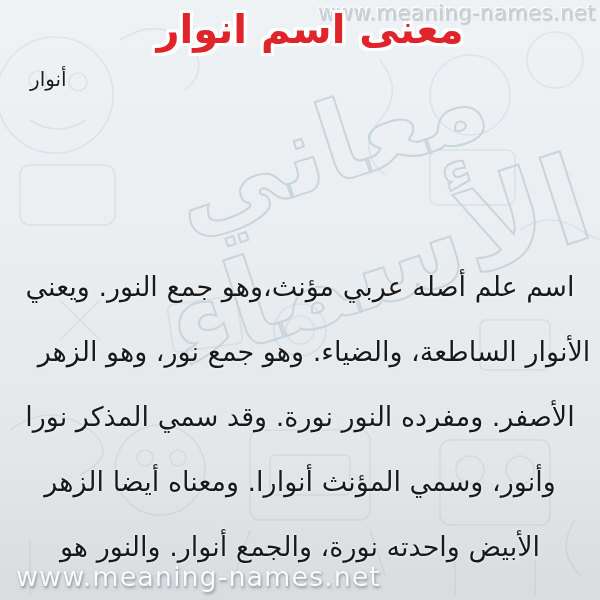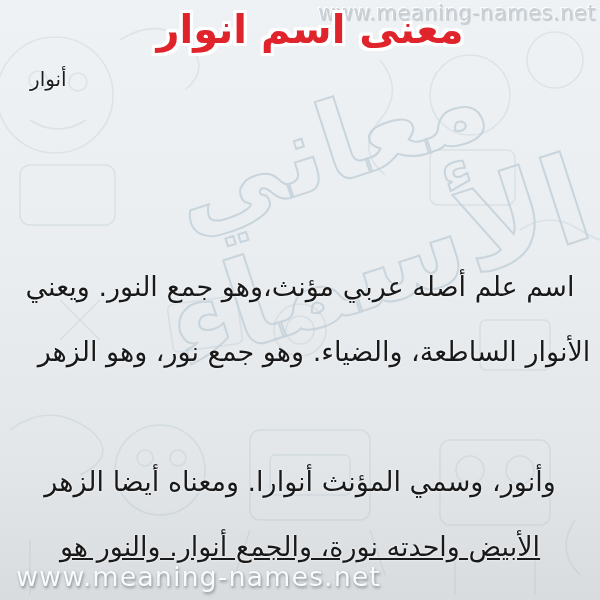--- a/index.html
+++ b/index.html
@@ -71,21 +71,21 @@
     direction: rtl;
     font-size: 27px;
     color: #191919;
     text-shadow: 0 0 3px rgba(255,255,255,0.75), 0 0 1px rgba(255,255,255,0.9);
     white-space: nowrap;
   }
   .para-0 { top: 271px; }
   .para-1 { top: 336px; margin-left: 14px; }
   .para-2 { top: 401px; }
   .para-3 { top: 466px; }
-  .para-4 { top: 531px; text-decoration: underline; }
+  .para-4 { top: 531px; }
   .watermark-bottom {
     position: absolute;
     left: 16px;
     bottom: 8px;
     font-size: 27px;
     letter-spacing: 1px;
     color: rgba(255,255,255,0.95);
     text-shadow: 1px 2px 3px rgba(95,105,112,0.65), 0 0 1px rgba(120,130,136,0.4);
     white-space: nowrap;
   }
@@ -136,18 +136,19 @@
   </svg>
 
   <div class="watermark-top">www.meaning-names.net</div>
 
   <div class="page-title">معنى اسم انوار</div>
 
   <div class="heading-line heading-1">أنوار</div>
 
   <div class="para-line para-0">اسم علم أصله عربي مؤنث،وهو جمع النور. ويعني</div>
   <div class="para-line para-1">الأنوار الساطعة، والضياء. وهو جمع نور، وهو الزهر</div>
+  <div class="para-line para-2">الأصفر. ومفرده النور نورة. وقد سمي المذكر نورا</div>
   <div class="para-line para-3">وأنور، وسمي المؤنث أنوارا. ومعناه أيضا الزهر</div>
   <div class="para-line para-4">الأبيض واحدته نورة، والجمع أنوار. والنور هو</div>
 
   <div class="watermark-bottom">www.meaning-names.net</div>
 
 </div>
 
 </body></html>

